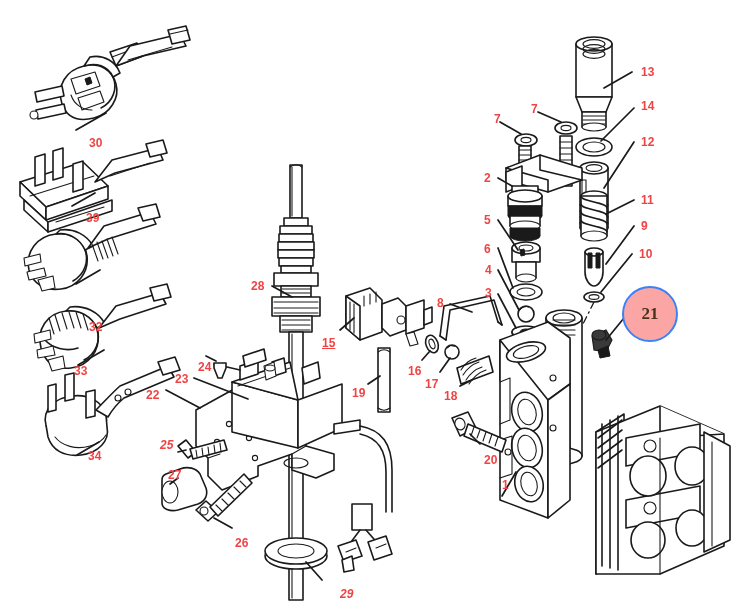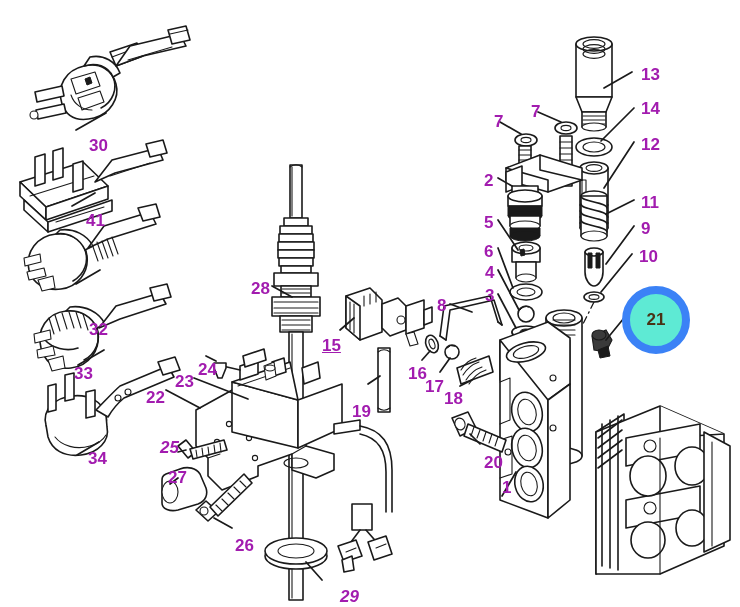--- a/index.html
+++ b/index.html
@@ -9,25 +9,25 @@
   svg#art{position:absolute;left:0;top:0;width:740px;height:607px;}
   .ln{fill:none;stroke:#1a1a1a;stroke-width:1.6;stroke-linecap:round;stroke-linejoin:round;}
   .ln-t{fill:none;stroke:#1a1a1a;stroke-width:1.1;stroke-linecap:round;stroke-linejoin:round;}
   .fillw{fill:#ffffff;stroke:#1a1a1a;stroke-width:1.6;stroke-linejoin:round;}
   .fillw-t{fill:#ffffff;stroke:#1a1a1a;stroke-width:1.1;stroke-linejoin:round;}
   .fillk{fill:#1a1a1a;stroke:#1a1a1a;stroke-width:1;}
   .fill-dk{fill:#3a3a3a;stroke:#1a1a1a;stroke-width:1.1;}
   .leader{fill:none;stroke:#1a1a1a;stroke-width:1.7;stroke-linecap:round;}
   .leader-d{fill:none;stroke:#1a1a1a;stroke-width:1.3;stroke-linecap:round;
             stroke-dasharray:7 4 1.5 4;}
-  .cal{position:absolute;font-weight:bold;font-size:17px;color:#a21caf;
+  .cal{position:absolute;font-weight:bold;font-size:12px;color:#ef4444;
        line-height:1;user-select:none;}
   .hl-circle{position:absolute;border-radius:50%;
-             background:#5eead4;border:8px solid #3b82f6;
-             display:flex;align-items:center;justify-content:center;}
+             background:#fca5a5;border:2px solid #3b82f6;
+             display:flex;align-items:center;justify-content:center;font-family:Liberation Serif, serif;}
   .hl-circle span{font-weight:bold;font-size:17px;color:#4a3216;}
 </style>
 </head>
 <body>
 
 <div id="stage">
 
   <svg id="art" viewBox="0 0 740 607">
 
     <g>
@@ -554,32 +554,32 @@
   <div class="cal" style="left:641px;top:220px;">9</div>
   <div class="cal" style="left:639px;top:248px;">10</div>
   <div class="cal" style="left:641px;top:194px;text-align:center;">11</div>
   <div class="cal" style="left:641px;top:136px;">12</div>
   <div class="cal" style="left:641px;top:66px;">13</div>
   <div class="cal" style="left:641px;top:100px;">14</div>
   <div class="cal" style="left:322px;top:337px;text-decoration:underline;">15</div>
   <div class="cal" style="left:408px;top:365px;">16</div>
   <div class="cal" style="left:425px;top:378px;">17</div>
   <div class="cal" style="left:444px;top:390px;">18</div>
-  <div class="cal" style="left:352px;top:387px;margin-top:16px;">19</div>
+  <div class="cal" style="left:352px;top:387px;">19</div>
   <div class="cal" style="left:484px;top:454px;">20</div>
   <div class="cal" style="left:146px;top:389px;">22</div>
   <div class="cal" style="left:175px;top:373px;">23</div>
   <div class="cal" style="left:198px;top:361px;">24</div>
   <div class="cal" style="left:160px;top:439px;font-style:italic;">25</div>
   <div class="cal" style="left:235px;top:537px;">26</div>
   <div class="cal" style="left:168px;top:469px;">27</div>
   <div class="cal" style="left:251px;top:280px;">28</div>
   <div class="cal" style="left:340px;top:588px;font-style:italic;">29</div>
   <div class="cal" style="left:89px;top:137px;">30</div>
-  <div class="cal" style="left:86px;top:212px;">41</div>
+  <div class="cal" style="left:86px;top:212px;">39</div>
   <div class="cal" style="left:89px;top:284px;margin-top:37px;">32</div>
   <div class="cal" style="left:74px;top:365px;">33</div>
   <div class="cal" style="left:88px;top:438px;margin-top:12px;">34</div>
 
   <div class="hl-circle" style="left:622px;top:286px;width:52px;height:52px;">
     <span>21</span>
   </div>
 
 </div>
 

